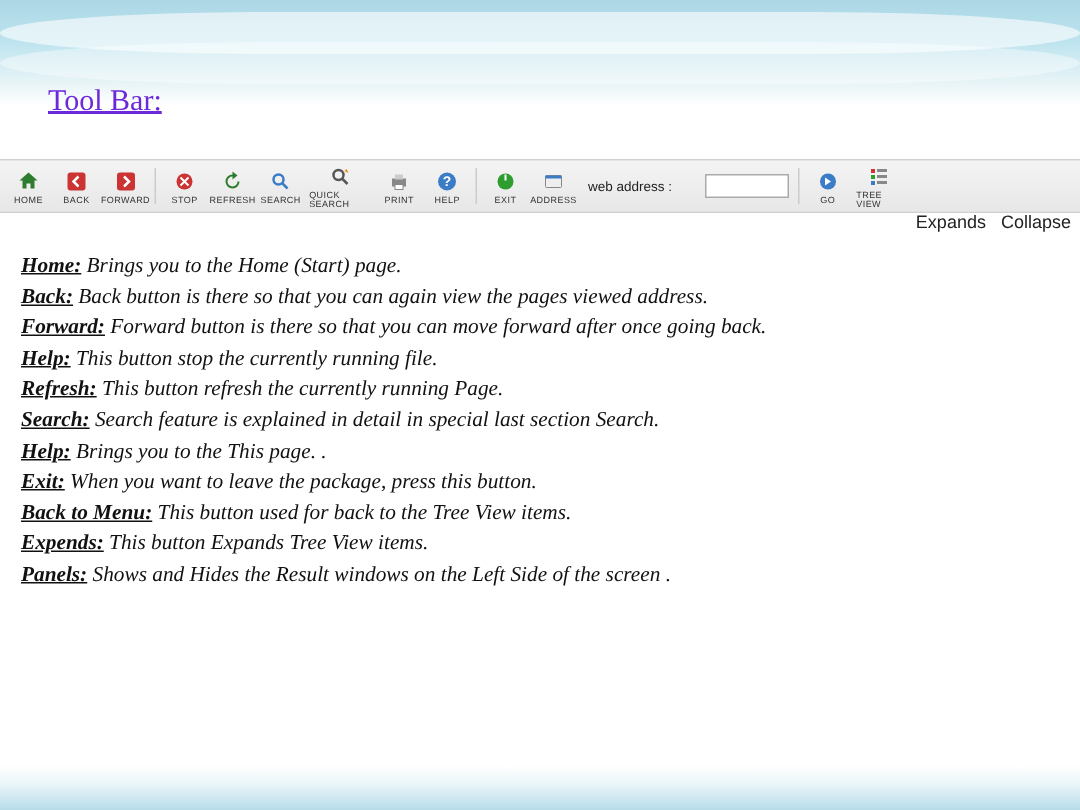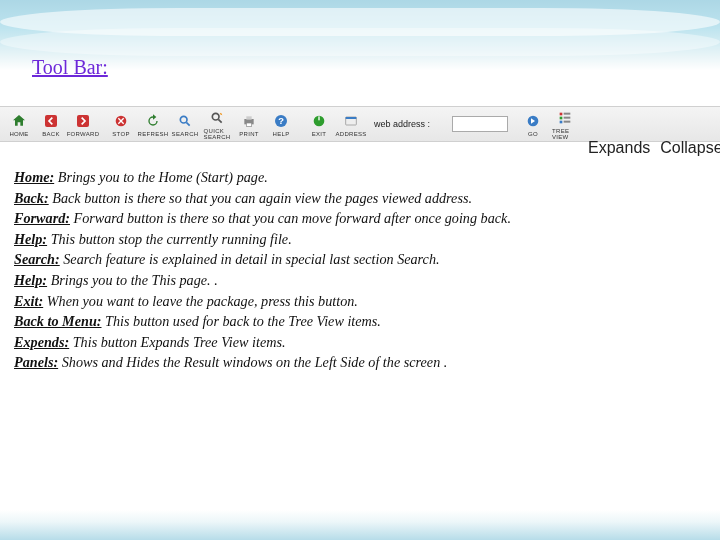--- a/index.html
+++ b/index.html
@@ -81,21 +81,21 @@
   .addr-label { font-size: 9px; color: #222; margin-left: 4px; margin-right: 16px; white-space: nowrap; }
   .addr-input {
     width: 56px;
     height: 16px;
     border: 1px solid #aaa;
     background: #fff;
     font-size: 9px;
     padding: 0 2px;
   }
   .expand-link {
-    font-size: 16px;
+    font-size: 12px;
     color: #222;
     margin-left: 4px;
     cursor: pointer;
     margin-top: 47px;
   }
   .desc {
     position: absolute;
     top: 168px;
     left: 14px;
     right: 14px;
@@ -246,19 +246,20 @@
   </div>
   <span class="expand-link">Expands</span>
   <span class="expand-link">Collapse</span>
 </div>
 
 <div class="desc">
   <p><b>Home:</b><span> Brings you to the Home (Start) page.</span></p>
   <p><b>Back:</b><span> Back button is there so that you can again view the pages viewed address.</span></p>
   <p><b>Forward:</b><span> Forward button is there so that you can move forward after once going back.</span></p>
   <p><b>Help:</b><span> This button  stop the currently running file.</span></p>
+  <p><b>Refresh:</b><span> This button  refresh the currently running Page.</span></p>
   <p><b>Search:</b><span> Search feature is explained in detail in special last section Search.</span></p>
   <p><b>Help:</b><span>  Brings you to the This page. .</span></p>
   <p><b>Exit:</b><span> When you want to leave the package, press this button.</span></p>
   <p><b>Back to Menu:</b><span> This button  used for back to the Tree View items.</span></p>
   <p><b>Expends:</b><span> This button  Expands Tree View items.</span></p>
   <p><b>Panels:</b><span> Shows and Hides the Result windows on the Left Side of the screen .</span></p>
 </div>
 
 </body></html>

